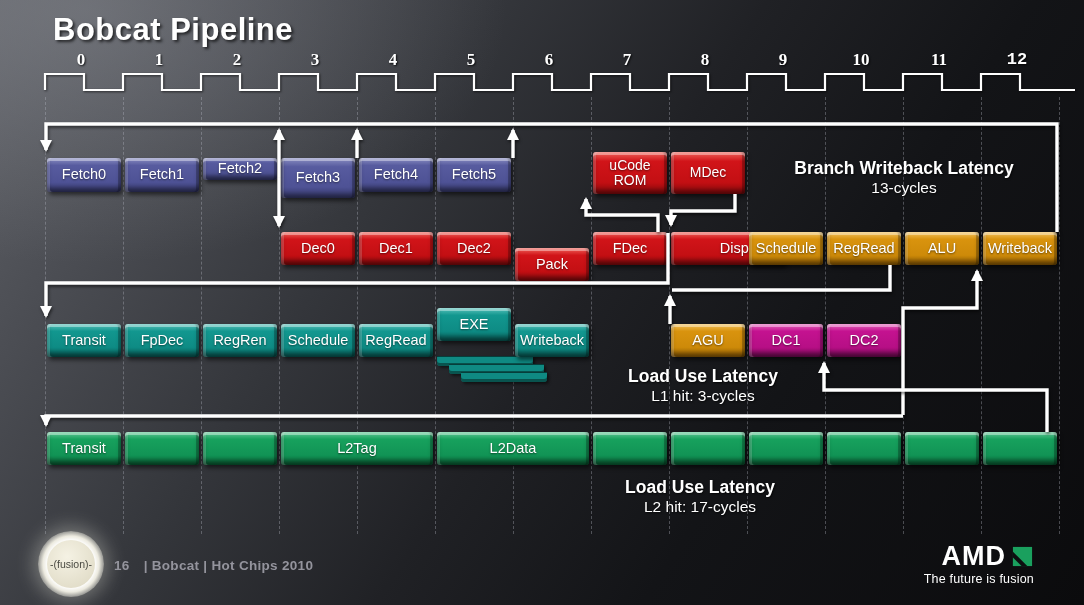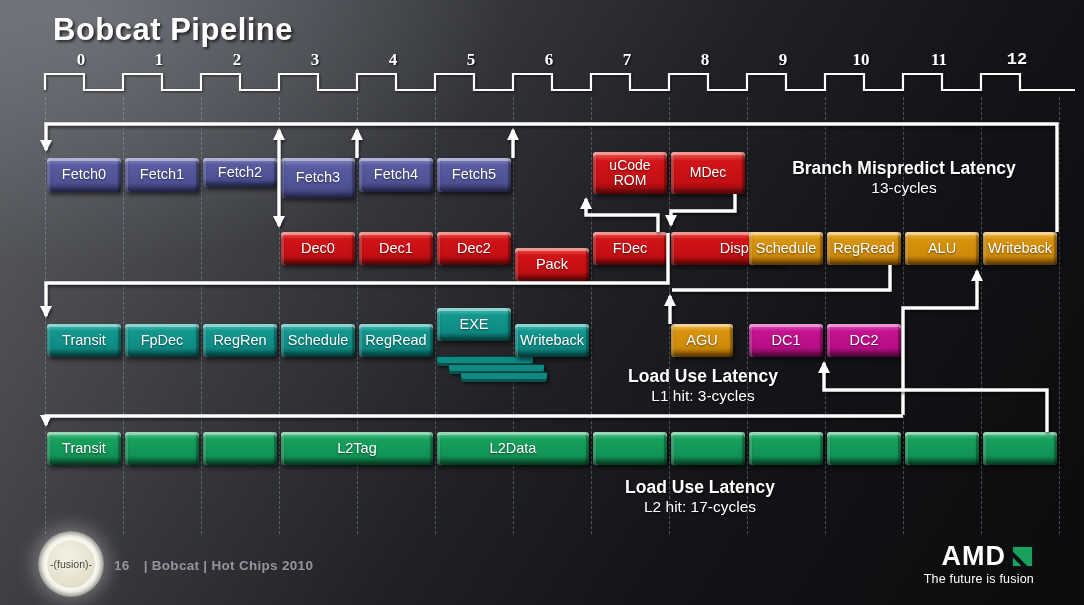--- a/index.html
+++ b/index.html
@@ -82,42 +82,42 @@
       <div class="cycle-num" style="left: 591px; width: 72px;">7</div>
       <div class="cycle-num" style="left: 669px; width: 72px;">8</div>
       <div class="cycle-num" style="left: 747px; width: 72px;">9</div>
       <div class="cycle-num" style="left: 825px; width: 72px;">10</div>
       <div class="cycle-num" style="left: 903px; width: 72px;">11</div>
       <div class="cycle-num" style="left: 981px; width: 72px; font-family: Liberation Mono, monospace;">12</div>
     </div>
   <div id="stage-layer">
       <div class="stage purple" style="left: 47px; top: 158px; width: 74px; height: 34px;">Fetch0</div>
       <div class="stage purple" style="left: 125px; top: 158px; width: 74px; height: 34px;">Fetch1</div>
-      <div class="stage purple" style="left: 203px; top: 158px; width: 74px; height: 29px;">Fetch2</div>
+      <div class="stage purple" style="left: 203px; top: 158px; width: 74px; height: 22px;">Fetch2</div>
       <div class="stage purple" style="left: 281px; top: 158px; width: 74px; height: 40px; text-align: center;">Fetch3</div>
       <div class="stage purple" style="left: 359px; top: 158px; width: 74px; height: 34px;">Fetch4</div>
       <div class="stage purple" style="left: 437px; top: 158px; width: 74px; height: 34px;">Fetch5</div>
       <div class="stage red" style="left: 281px; top: 232px; width: 74px; height: 33px;">Dec0</div>
       <div class="stage red" style="left: 359px; top: 232px; width: 74px; height: 33px;">Dec1</div>
       <div class="stage red" style="left: 437px; top: 232px; width: 74px; height: 33px;">Dec2</div>
       <div class="stage red" style="left: 515px; top: 232px; width: 74px; height: 33px; margin-top: 16px;">Pack</div>
       <div class="stage red" style="left: 593px; top: 232px; width: 74px; height: 33px;">FDec</div>
       <div class="stage red" style="left: 671px; top: 232px; width: 74px; height: 33px; padding-left: 40px;">Dispatch</div>
       <div class="stage gold" style="left: 749px; top: 232px; width: 74px; height: 33px;">Schedule</div>
       <div class="stage gold" style="left: 827px; top: 232px; width: 74px; height: 33px;">RegRead</div>
       <div class="stage gold" style="left: 905px; top: 232px; width: 74px; height: 33px;">ALU</div>
       <div class="stage gold" style="left: 983px; top: 232px; width: 74px; height: 33px;">Writeback</div>
       <div class="stage teal" style="left: 47px; top: 324px; width: 74px; height: 33px;">Transit</div>
       <div class="stage teal" style="left: 125px; top: 324px; width: 74px; height: 33px;">FpDec</div>
       <div class="stage teal" style="left: 203px; top: 324px; width: 74px; height: 33px;">RegRen</div>
       <div class="stage teal" style="left: 281px; top: 324px; width: 74px; height: 33px;">Schedule</div>
       <div class="stage teal" style="left: 359px; top: 324px; width: 74px; height: 33px;">RegRead</div>
       <div class="stage teal" style="left: 437px; top: 308px; width: 74px; height: 33px;">EXE</div>
       <div class="stage teal" style="left: 515px; top: 324px; width: 74px; height: 33px;">Writeback</div>
-      <div class="stage gold" style="left: 671px; top: 324px; width: 62px; height: 33px;">AGU</div>
+      <div class="stage gold" style="left: 671px; top: 324px; width: 74px; height: 33px;">AGU</div>
       <div class="stage magenta" style="left: 749px; top: 324px; width: 74px; height: 33px;">DC1</div>
       <div class="stage magenta" style="left: 827px; top: 324px; width: 74px; height: 33px;">DC2</div>
       <div class="stage green" style="left: 47px; top: 432px; width: 74px; height: 33px;">Transit</div>
       <div class="stage green" style="left: 125px; top: 432px; width: 74px; height: 33px;"></div>
       <div class="stage green" style="left: 203px; top: 432px; width: 74px; height: 33px;"></div>
       <div class="stage green" style="left: 281px; top: 432px; width: 152px; height: 33px;">L2Tag</div>
       <div class="stage green" style="left: 437px; top: 432px; width: 152px; height: 33px;">L2Data</div>
       <div class="stage green" style="left: 593px; top: 432px; width: 74px; height: 33px;"></div>
       <div class="stage green" style="left: 671px; top: 432px; width: 74px; height: 33px;"></div>
       <div class="stage green" style="left: 749px; top: 432px; width: 74px; height: 33px;"></div>
@@ -151,21 +151,21 @@
       <path class="conn" d="M668,233 V283 H46 V316" marker-end="url(#ah)"></path>
       <path class="conn" d="M890,265 V290 H672"></path>
       <path class="conn" d="M670,324 V296" marker-end="url(#ah)"></path>
       <path class="conn" d="M903,415 V308 H977 V271" marker-end="url(#ah)"></path>
       <path class="conn" d="M903,416 H46 V425" marker-end="url(#ah)"></path>
       <path class="conn" d="M1047,432 V390 H824 V363" marker-end="url(#ah)"></path>
     </g>
   </svg>
 
   <div class="annotation" style="left:748px;top:158px;width:312px">
-    <div class="line1">Branch Mispredict Latency</div>
+    <div class="line1">Branch Writeback Latency</div>
     <div class="line2">13-cycles</div>
   </div>
   <div class="annotation" style="left:553px;top:366px;width:300px">
     <div class="line1">Load Use Latency</div>
     <div class="line2">L1 hit: 3-cycles</div>
   </div>
   <div class="annotation" style="left:545px;top:477px;width:310px">
     <div class="line1">Load Use Latency</div>
     <div class="line2">L2 hit: 17-cycles</div>
   </div>

